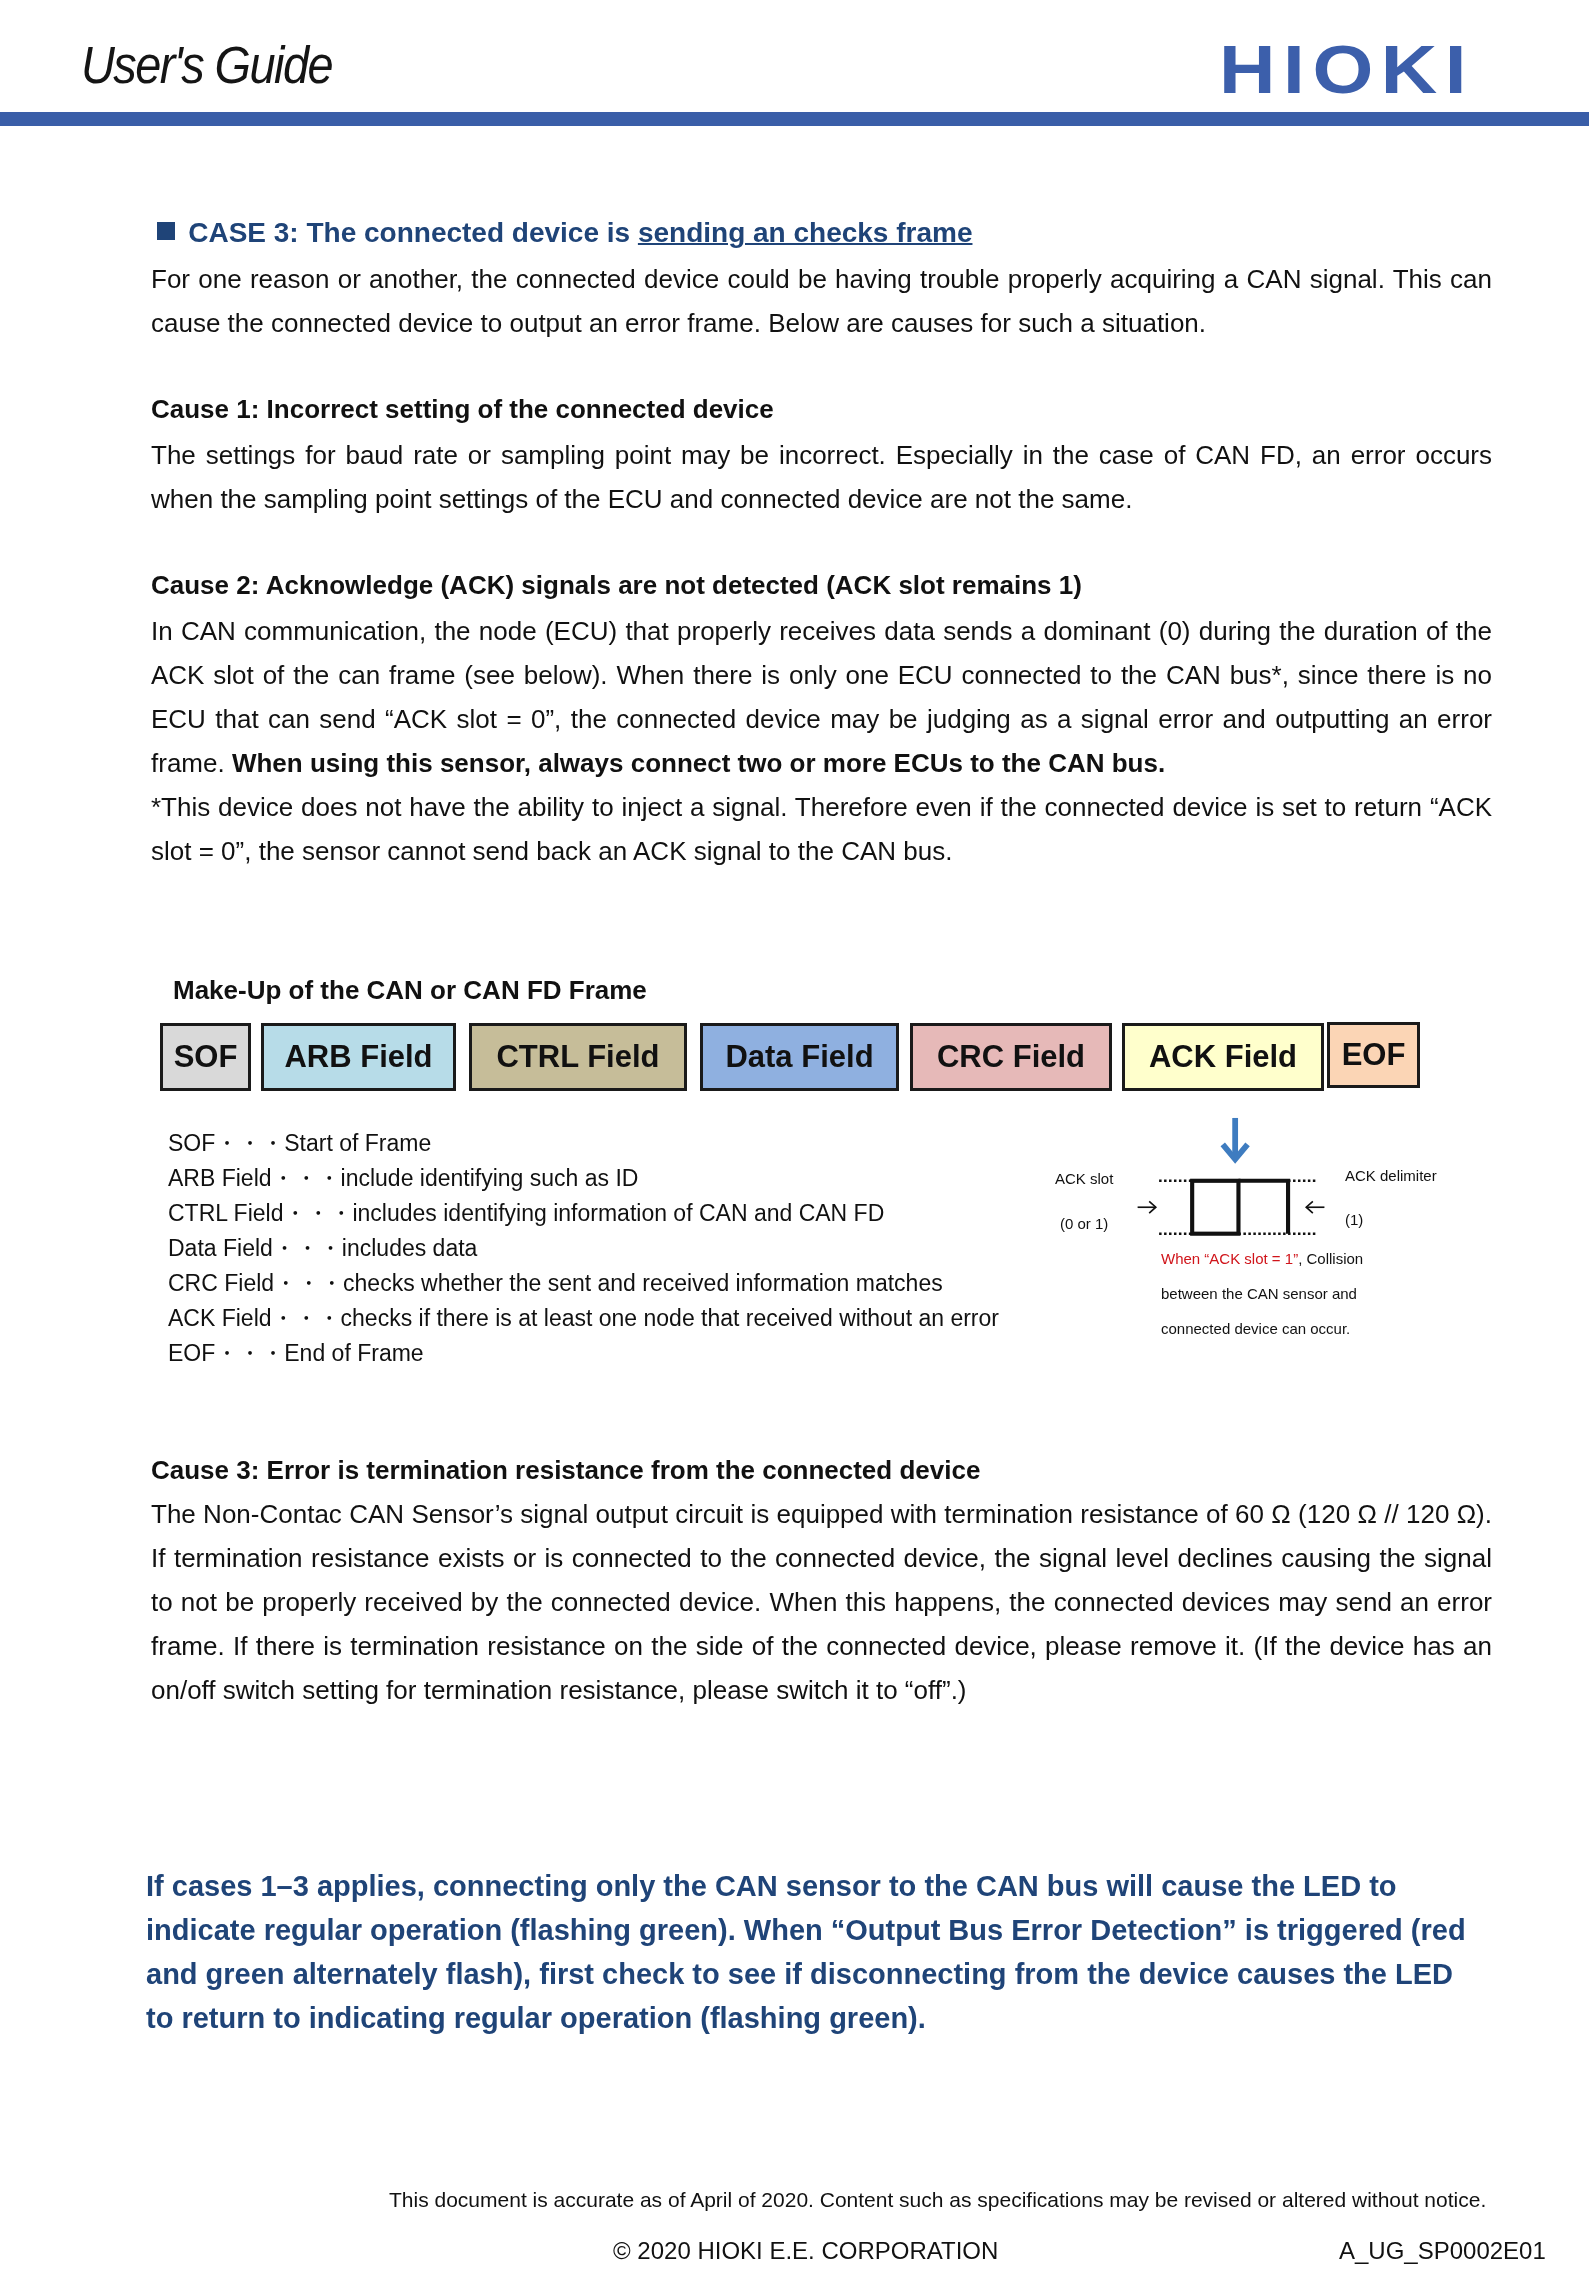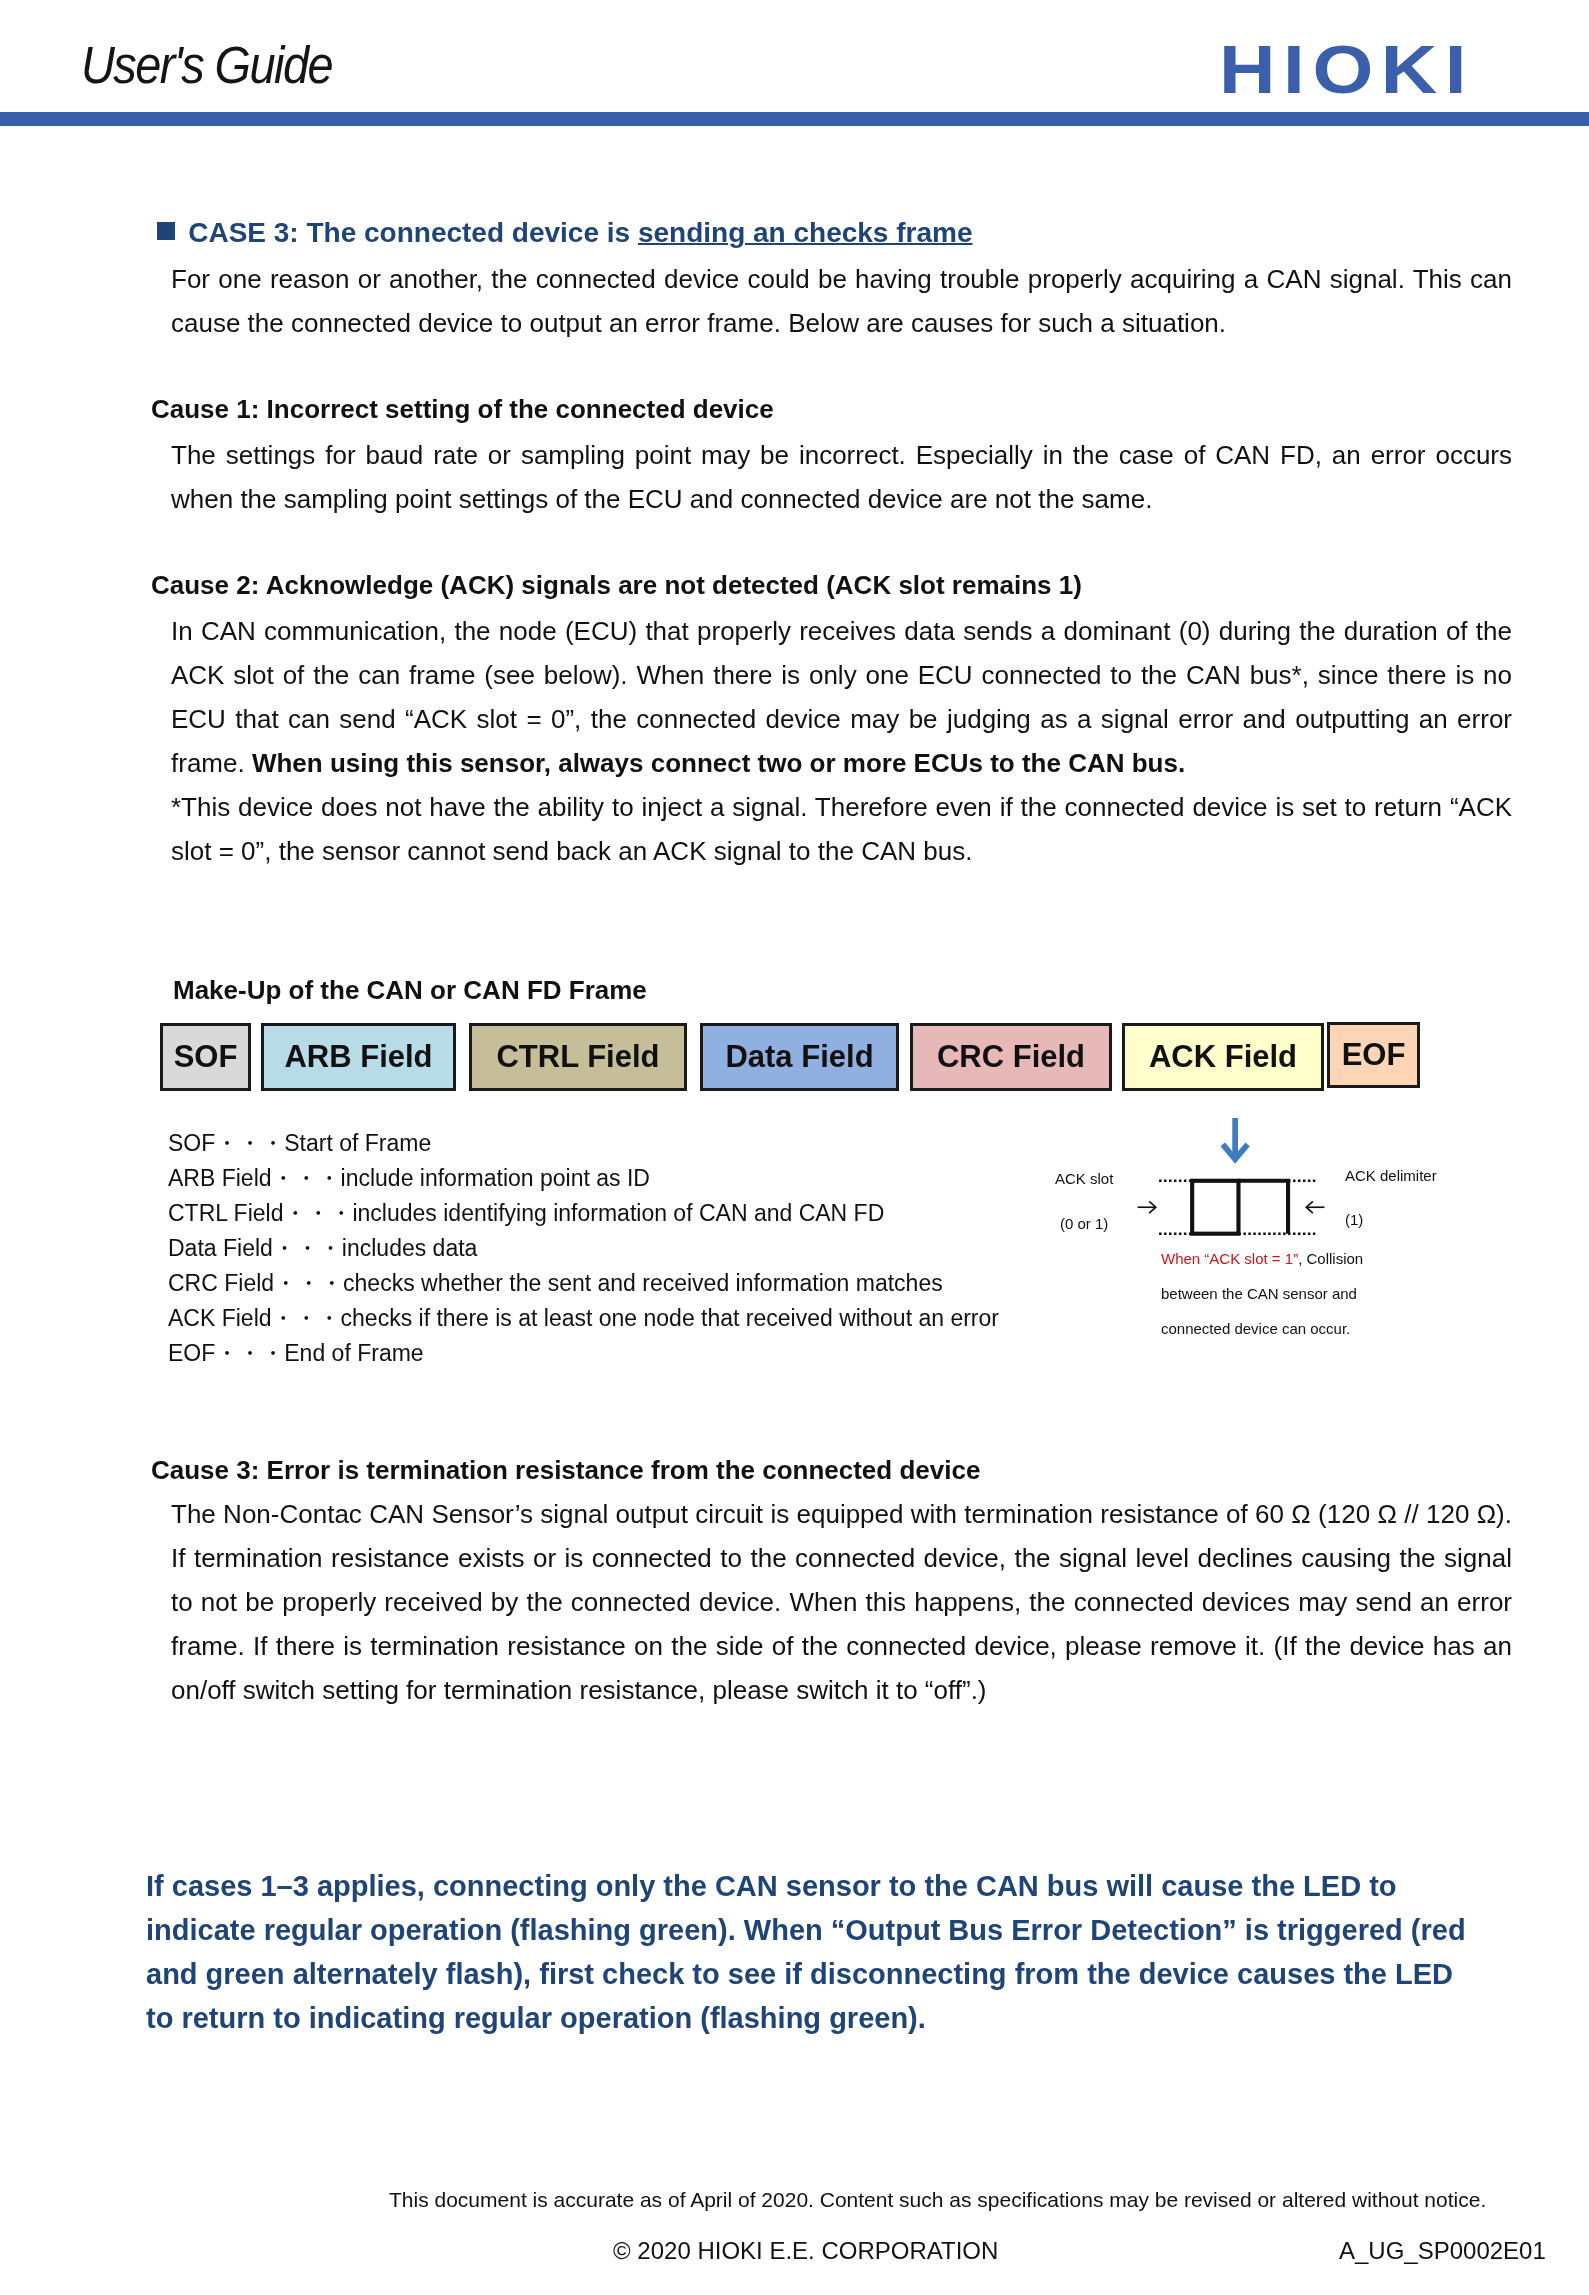--- a/index.html
+++ b/index.html
@@ -4,21 +4,21 @@
 <style>
   html,body{margin:0;padding:0;background:#ffffff;}
   body{width:1589px;height:2295px;position:relative;overflow:hidden;font-family:"Liberation Sans","DejaVu Sans",sans-serif;color:#111;}
   .abs{position:absolute;}
   .hdr-title{left:81px;top:36px;font-size:51px;font-style:italic;font-weight:400;letter-spacing:-1.7px;color:#151515;transform:scaleX(0.92);transform-origin:left;}
   .logo{left:1219px;top:30px;font-size:68px;font-weight:700;color:#3c5fab;letter-spacing:6.6px;transform:scaleX(1.15);transform-origin:left;}
   .hdr-bar{left:0;top:112px;width:1589px;height:14px;background:#3a5ea8;}
   .case-title{left:157px;top:217px;font-size:28px;font-weight:700;color:#1f4478;white-space:nowrap;}
   .case-title .sq{display:inline-block;width:18px;height:18px;background:#1f4478;margin-right:13.2px;vertical-align:2.5px;}
   .case-title u{text-decoration:underline;text-decoration-thickness:1.7px;}
-  .p{left:151px;width:1341px;font-size:26px;line-height:44px;text-align:justify;color:#111;margin-left:20px;}
+  .p{left:151px;width:1341px;font-size:26px;line-height:44px;text-align:justify;color:#111;}
   .p.last{text-align-last:left;}
   .h{left:151px;font-size:26px;font-weight:700;color:#111;white-space:nowrap;}
   .diag-title{left:161px;top:975px;font-size:26px;font-weight:700;color:#111;margin-left:12px;}
   .fbox{top:1023px;height:68px;border:3.3px solid #1a1a1a;box-sizing:border-box;display:flex;align-items:center;justify-content:center;font-weight:700;font-size:31px;color:#111;}
   .legend{left:168px;top:1126px;font-size:23px;line-height:35px;color:#111;}
   .legend div{white-space:nowrap;}
   .ack-red{color:#d0141a;}
   .ack-txt{font-size:15px;color:#111;white-space:nowrap;}
   .blue-p{left:146px;width:1333px;top:1864px;font-size:29px;line-height:44px;font-weight:700;color:#1f4478;}
   .foot1{left:389px;top:2188px;font-size:21px;color:#111;white-space:nowrap;}
@@ -61,21 +61,21 @@
   </div>
 <div class="abs fbox" style="left:1122px;width:202px;background:#ffffcc">
     <span>ACK Field</span>
   </div>
 <div class="abs fbox" style="left:1327px;width:93px;top:1022px;height:66px;background:#fbd5b5">
     <span>EOF</span>
   </div>
 
 <div class="abs legend">
   <div><span>SOF</span><span>・・・</span><span>Start of Frame</span></div>
-  <div><span>ARB Field</span><span>・・・</span><span>include information point as ID</span></div>
+  <div><span>ARB Field</span><span>・・・</span><span>include identifying such as ID</span></div>
   <div><span>CTRL Field</span><span>・・・</span><span>includes identifying information of CAN and CAN FD</span></div>
   <div><span>Data Field</span><span>・・・</span><span>includes data</span></div>
   <div><span>CRC Field</span><span>・・・</span><span>checks whether the sent and received information matches</span></div>
   <div><span>ACK Field</span><span>・・・</span><span>checks if there is at least one node that received without an error</span></div>
   <div><span>EOF</span><span>・・・</span><span>End of Frame</span></div>
 </div>
 
 <svg class="abs" style="left:1126px;top:1113px" width="215" height="124" viewBox="0 0 260 150">
   <g>
     <line x1="132" y1="6" x2="132" y2="52" stroke="#3e7cc0" stroke-width="7"></line>

